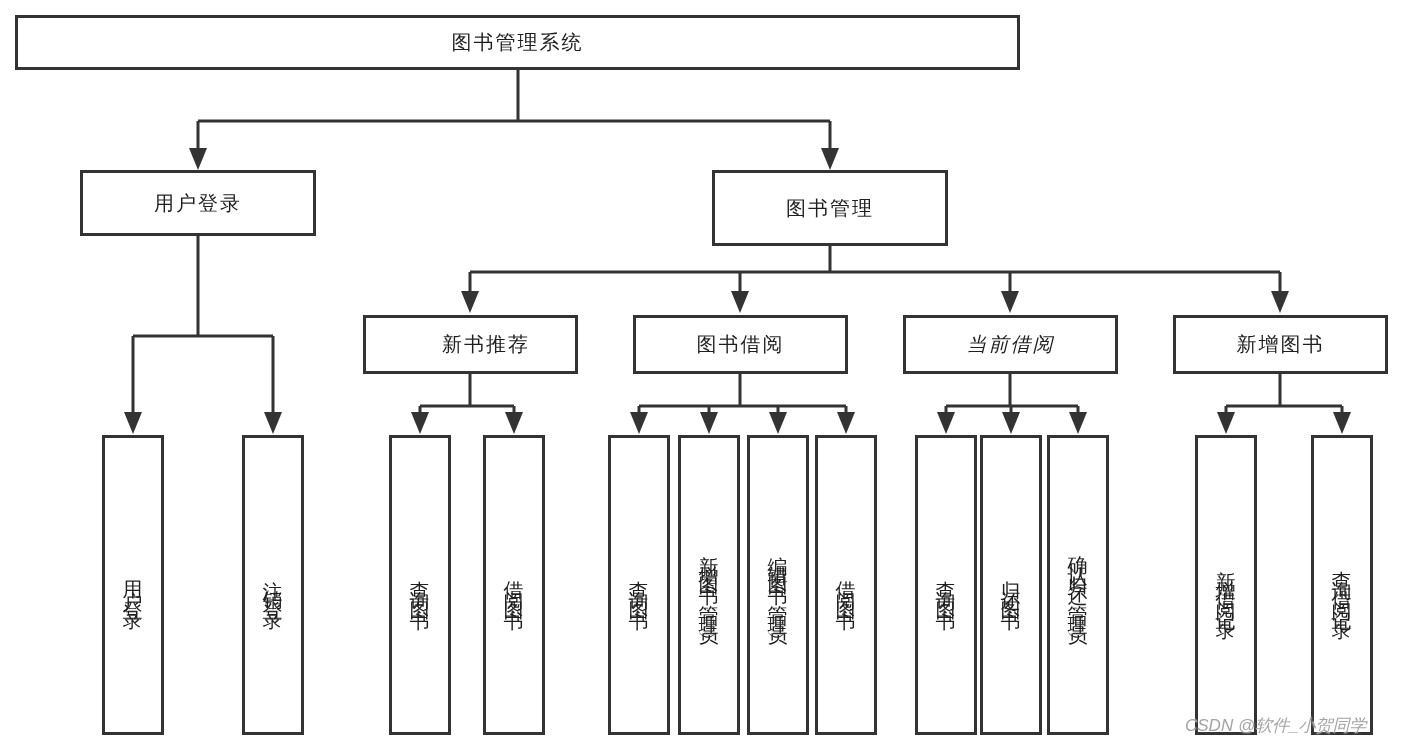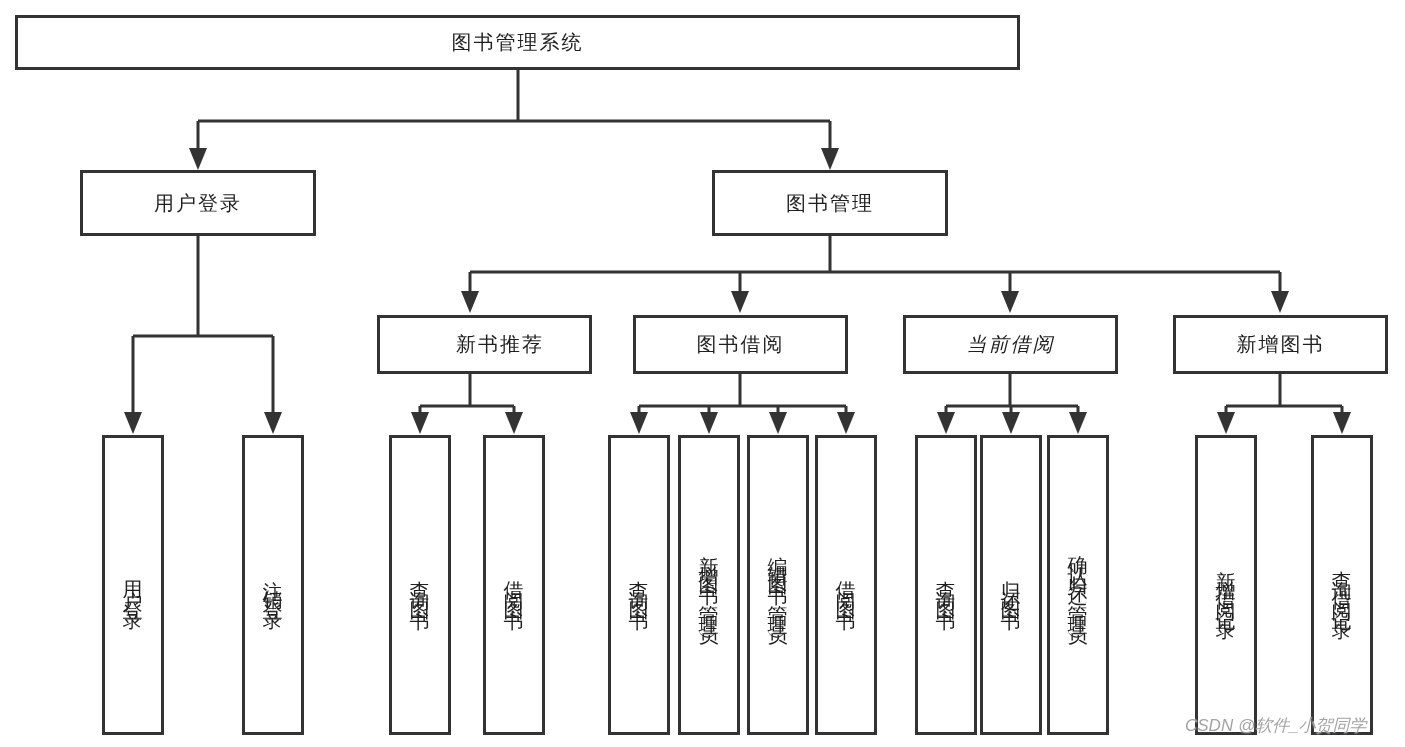--- a/index.html
+++ b/index.html
@@ -39,23 +39,23 @@
     writing-mode: vertical-lr;
     text-orientation: mixed;
     font-size: 20px;
     letter-spacing: 10px;
     line-height: 1;
     color: #1f1f1f;
     white-space: nowrap;
   }
   .root-box  { left: 15px;  top: 15px;  width: 1005px; height: 55px; }
   .l2a       { left: 80px;  top: 170px; width: 236px;  height: 66px; }
-  .l2b       { left: 712px; top: 170px; width: 236px;  height: 66px; }
+  .l2b       { left: 712px; top: 170px; width: 236px;  height: 76px; }
   .l3        { top: 315px; width: 215px; height: 59px; }
-  .l3-1 { left: 377px; padding-left: 31px; }
+  .l3-1 { left: 363px; padding-left: 31px; }
   .l3-2 { left: 633px; font-family: Liberation Serif, serif; }
   .l3-3 { left: 903px; font-style: italic; }
   .l3-4 { left: 1173px; }
   .v1  { left: 102px; }
   .v2  { left: 242px; }
   .v3  { left: 389px; }
   .v4  { left: 483px; }
   .v5  { left: 608px; }
   .v6  { left: 678px; }
   .v7  { left: 747px; }

